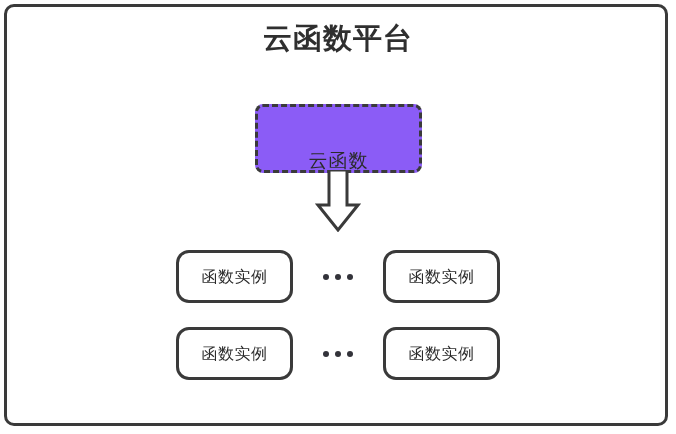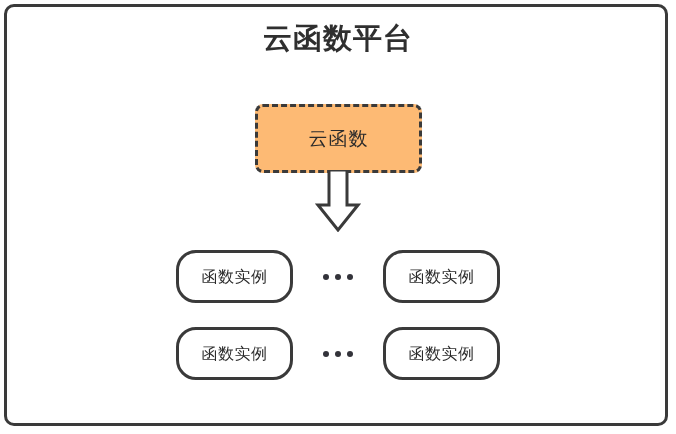--- a/index.html
+++ b/index.html
@@ -52,23 +52,23 @@
   
   .cloud-fn-box {
     position: absolute;
     left: 255px;
     top: 104px;
     width: 167px;
     height: 69px;
     box-sizing: border-box;
     border: 3px dashed #3a3a3a;
     border-radius: 8px;
-    background: #fdba74;
-    display: flex;
-    align-items: center;
+    background: #8b5cf6;
+    display: flex;
+    align-items: flex-end;
     justify-content: center;
   }
   .cloud-fn-label {
     font-size: 19px;
     color: #2b2b2b;
     line-height: 1;
     letter-spacing: 1px;
     white-space: nowrap;
   }
 
@@ -95,21 +95,21 @@
     height: 53px;
   }
   .instance-row.row-gap {
     margin-top: 24px;
   }
   .instance-box {
     width: 117px;
     height: 53px;
     box-sizing: border-box;
     border: 3px solid #3a3a3a;
-    border-radius: 20px;
+    border-radius: 13px;
     background: #ffffff;
     display: flex;
     align-items: center;
     justify-content: center;
   }
   .instance-label {
     font-size: 16px;
     color: #2b2b2b;
     line-height: 1;
     letter-spacing: 0.5px;

